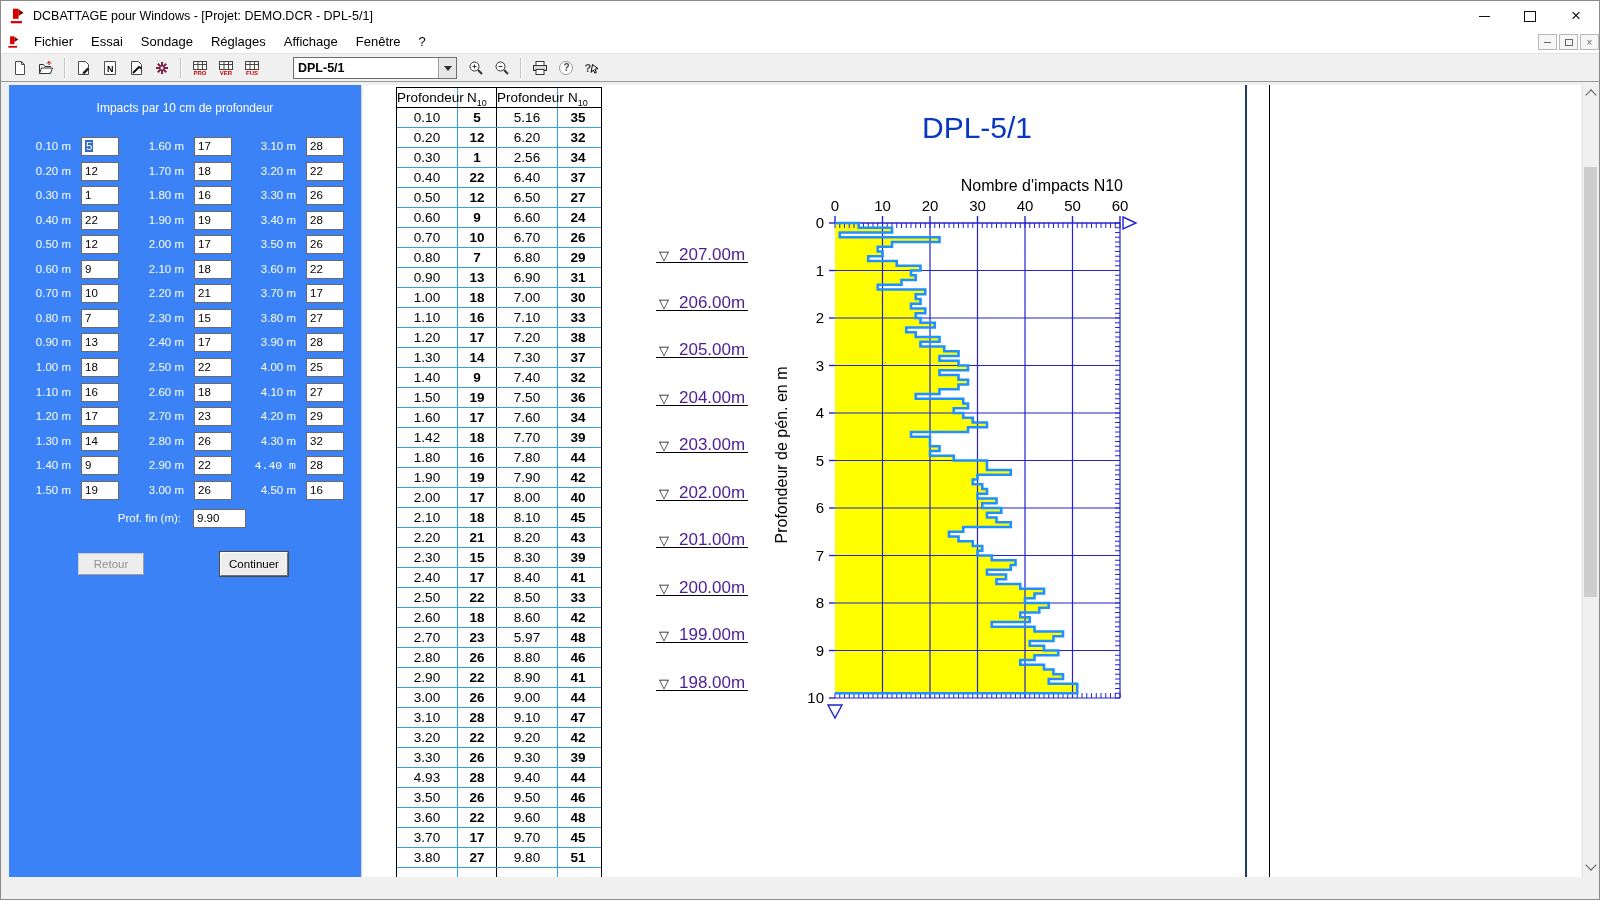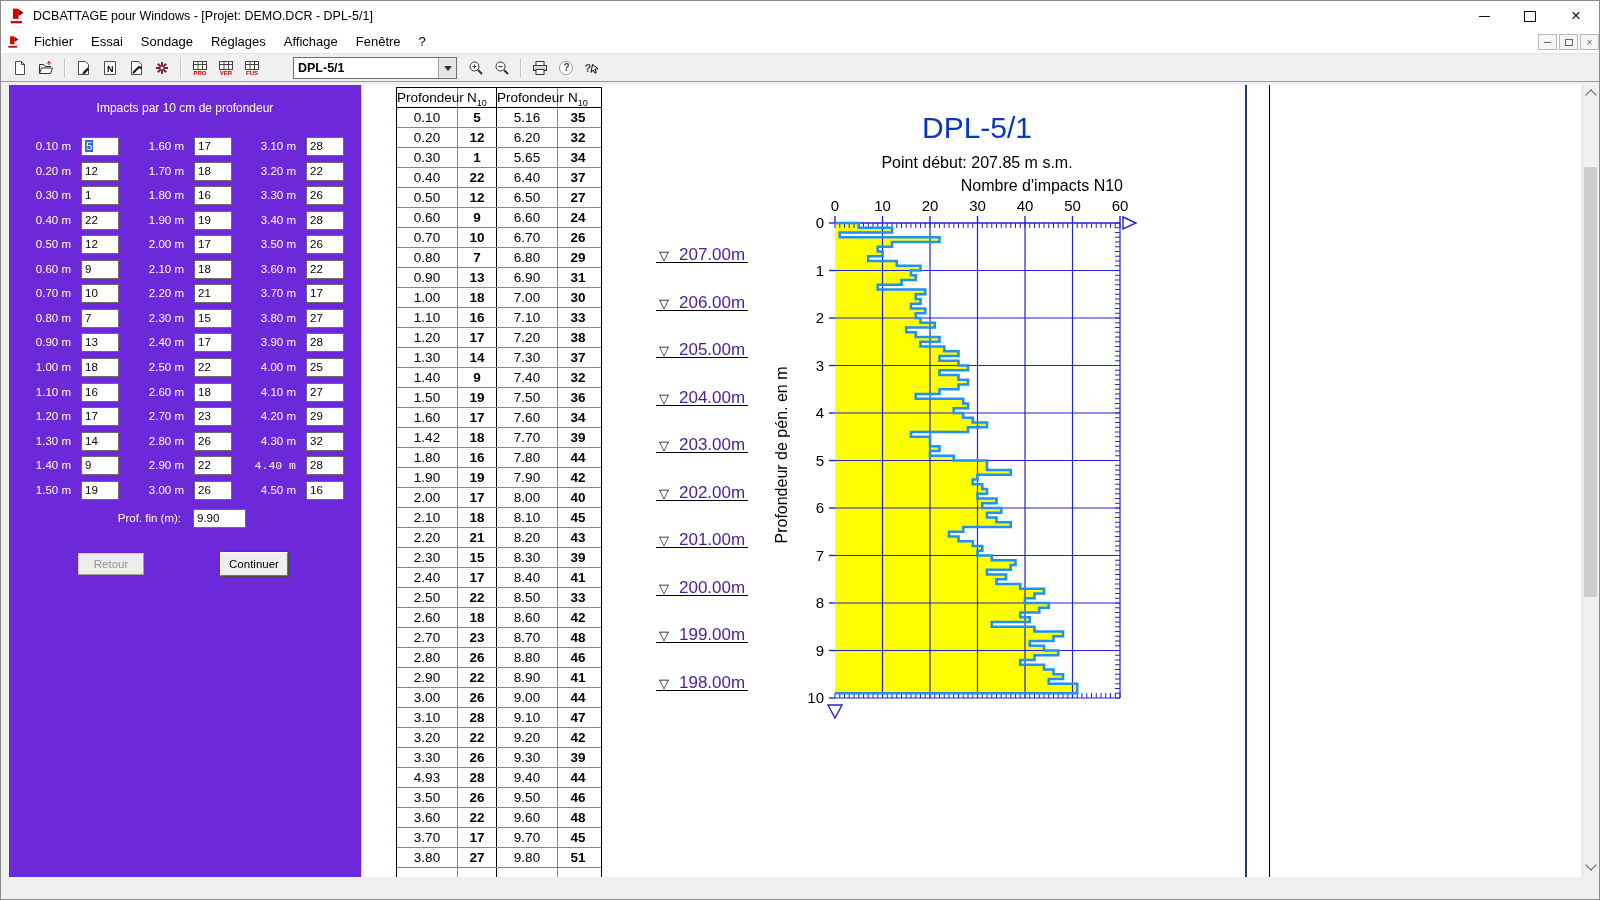--- a/index.html
+++ b/index.html
@@ -26,21 +26,21 @@
   .tb-btn{width:24px;height:23px;display:flex;flex-direction:column;align-items:center;justify-content:center;margin:0 1px;}
   .tb-sep{width:1px;height:20px;background:#c6c6c6;border-right:1px solid #fdfdfd;margin:0 5px;}
   .tb-grid-label{font-size:6px;font-weight:bold;color:#c00;line-height:5px;letter-spacing:0;}
   .combo{position:relative;width:164px;height:22px;border:1px solid #707070;background:#fff;margin:0 6px 0 28px;box-sizing:border-box;}
   .combo-text{position:absolute;left:4px;top:0;line-height:20px;font-size:12.5px;font-weight:bold;color:#000;}
   .combo-btn{position:absolute;right:0;top:0;width:17px;height:20px;border-left:1px solid #a0a0a0;background:#e6e6e6;
     display:flex;align-items:center;justify-content:center;}
   .combo-arrow{width:0;height:0;border-left:4px solid transparent;border-right:4px solid transparent;border-top:5px solid #303030;}
   
   .contentbg{position:absolute;left:0;top:80px;width:1598px;height:798px;background:#f0f0f0;border-top:1px solid #9a9a9a;box-sizing:border-box;}
-  .left-panel{position:absolute;left:8px;top:84px;width:352px;height:792px;background:#6d28d9;border-right:1px solid #d8d8d8;}
+  .left-panel{position:absolute;left:8px;top:84px;width:352px;height:792px;background:#3b82f6;border-right:1px solid #d8d8d8;}
   .panel-title{position:absolute;left:0;top:16px;width:352px;text-align:center;color:#fff;font-size:12px;}
   .impact-label{position:absolute;width:56px;text-align:right;color:#fff;font-size:11.5px;line-height:19px;}
   .win-input{position:absolute;width:33px;height:17px;background:#fff;border:1px solid #6a6a6a;
     font-size:11.5px;line-height:17px;padding-left:3px;color:#000;}
   .sel{background:#316ac5;color:#fff;padding:0 1px;}
   .btn{position:absolute;background:#ededed;border-top:1px solid #fff;border-left:1px solid #fff;
     border-right:1px solid #707070;border-bottom:1px solid #707070;font-size:11.5px;text-align:center;color:#000;box-sizing:border-box;}
   .btn.default{outline:1px solid #4a4a4a;}
   .btn.disabled{color:#929292;border-color:#cfcfcf #9f9f9f #9f9f9f #cfcfcf;}
   .doc-pane{position:absolute;left:362px;top:84px;width:1218px;height:792px;background:#fff;}
@@ -353,21 +353,21 @@
         </div>
         <div class="tr">
           <div class="tc c1">0.20</div>
           <div class="tc c2">12</div>
           <div class="tc c3">6.20</div>
           <div class="tc c4">32</div>
         </div>
         <div class="tr">
           <div class="tc c1">0.30</div>
           <div class="tc c2">1</div>
-          <div class="tc c3">5.65</div>
+          <div class="tc c3">2.56</div>
           <div class="tc c4">34</div>
         </div>
         <div class="tr">
           <div class="tc c1">0.40</div>
           <div class="tc c2">22</div>
           <div class="tc c3">6.40</div>
           <div class="tc c4">37</div>
         </div>
         <div class="tr">
           <div class="tc c1">0.50</div>
@@ -497,21 +497,21 @@
         </div>
         <div class="tr">
           <div class="tc c1">2.60</div>
           <div class="tc c2">18</div>
           <div class="tc c3">8.60</div>
           <div class="tc c4">42</div>
         </div>
         <div class="tr">
           <div class="tc c1">2.70</div>
           <div class="tc c2">23</div>
-          <div class="tc c3">8.70</div>
+          <div class="tc c3">5.97</div>
           <div class="tc c4">48</div>
         </div>
         <div class="tr">
           <div class="tc c1">2.80</div>
           <div class="tc c2">26</div>
           <div class="tc c3">8.80</div>
           <div class="tc c4">46</div>
         </div>
         <div class="tr">
           <div class="tc c1">2.90</div>
@@ -609,21 +609,20 @@
       <div class="elev-label" style="left: 678px; top: 576.875px;">200.00m</div>
       <div class="elev-line" style="left: 655px; top: 641.375px;"></div>
       <span class="elev-tri" style="left: 658px; top: 628.375px;">▽</span>
       <div class="elev-label" style="left: 678px; top: 624.375px;">199.00m</div>
       <div class="elev-line" style="left: 655px; top: 688.875px;"></div>
       <span class="elev-tri" style="left: 658px; top: 675.875px;">▽</span>
       <div class="elev-label" style="left: 678px; top: 671.875px;">198.00m</div>
     </div>
 
   <div class="chart-title">DPL-5/1</div>
-  <div class="chart-subtitle">Point début: 207.85 m s.m.</div>
   <div class="chart-xlabel">Nombre d'impacts N10</div>
   <div class="chart-ylabel">Profondeur de pén. en m</div>
   <svg id="chart-svg" width="560" height="740" viewBox="620 84 560 740">
       <path d="M 834 222 L 857.75 222 L 857.75 226.75 L 891 226.75 L 891 231.5 L 838.75 231.5 L 838.75 236.25 L 938.5 236.25 L 938.5 241 L 891 241 L 891 245.75 L 876.75 245.75 L 876.75 250.5 L 881.5 250.5 L 881.5 255.25 L 867.25 255.25 L 867.25 260 L 895.75 260 L 895.75 264.75 L 919.5 264.75 L 919.5 269.5 L 910 269.5 L 910 274.25 L 914.75 274.25 L 914.75 279 L 900.5 279 L 900.5 283.75 L 876.75 283.75 L 876.75 288.5 L 924.25 288.5 L 924.25 293.25 L 914.75 293.25 L 914.75 298 L 919.5 298 L 919.5 302.75 L 910 302.75 L 910 307.5 L 924.25 307.5 L 924.25 312.25 L 914.75 312.25 L 914.75 317 L 919.5 317 L 919.5 321.75 L 933.75 321.75 L 933.75 326.5 L 905.25 326.5 L 905.25 331.25 L 914.75 331.25 L 914.75 336 L 938.5 336 L 938.5 340.75 L 919.5 340.75 L 919.5 345.5 L 943.25 345.5 L 943.25 350.25 L 957.5 350.25 L 957.5 355 L 938.5 355 L 938.5 359.75 L 957.5 359.75 L 957.5 364.5 L 967 364.5 L 967 369.25 L 938.5 369.25 L 938.5 374 L 957.5 374 L 957.5 378.75 L 967 378.75 L 967 383.5 L 957.5 383.5 L 957.5 388.25 L 938.5 388.25 L 938.5 393 L 914.75 393 L 914.75 397.75 L 962.25 397.75 L 962.25 402.5 L 967 402.5 L 967 407.25 L 952.75 407.25 L 952.75 412 L 962.25 412 L 962.25 416.75 L 971.75 416.75 L 971.75 421.5 L 986 421.5 L 986 426.25 L 967 426.25 L 967 431 L 910 431 L 910 435.75 L 929 435.75 L 929 440.5 L 929 440.5 L 929 445.25 L 938.5 445.25 L 938.5 450 L 929 450 L 929 454.75 L 952.75 454.75 L 952.75 459.5 L 986 459.5 L 986 464.25 L 986 464.25 L 986 469 L 1009.75 469 L 1009.75 473.75 L 976.5 473.75 L 976.5 478.5 L 971.75 478.5 L 971.75 483.25 L 981.25 483.25 L 981.25 488 L 986 488 L 986 492.75 L 976.5 492.75 L 976.5 497.50000000000006 L 995.5 497.50000000000006 L 995.5 502.25 L 981.25 502.25 L 981.25 507 L 1000.25 507 L 1000.25 511.75 L 986 511.75 L 986 516.5 L 995.5 516.5 L 995.5 521.25 L 1009.75 521.25 L 1009.75 526 L 962.25 526 L 962.25 530.75 L 948 530.75 L 948 535.5 L 957.5 535.5 L 957.5 540.25 L 971.75 540.25 L 971.75 545 L 981.25 545 L 981.25 549.75 L 976.5 549.75 L 976.5 554.5 L 990.75 554.5 L 990.75 559.25 L 1014.5 559.25 L 1014.5 564 L 1009.75 564 L 1009.75 568.75 L 986 568.75 L 986 573.5 L 1005 573.5 L 1005 578.25 L 995.5 578.25 L 995.5 583 L 1019.25 583 L 1019.25 587.75 L 1043 587.75 L 1043 592.5 L 1033.5 592.5 L 1033.5 597.25 L 1024 597.25 L 1024 602 L 1047.75 602 L 1047.75 606.75 L 1038.25 606.75 L 1038.25 611.5 L 1019.25 611.5 L 1019.25 616.25 L 1028.75 616.25 L 1028.75 621 L 990.75 621 L 990.75 625.75 L 1033.5 625.75 L 1033.5 630.5 L 1062 630.5 L 1062 635.25 L 1052.5 635.25 L 1052.5 640 L 1028.75 640 L 1028.75 644.75 L 1043 644.75 L 1043 649.5 L 1057.25 649.5 L 1057.25 654.25 L 1033.5 654.25 L 1033.5 659 L 1019.25 659 L 1019.25 663.75 L 1043 663.75 L 1043 668.5 L 1052.5 668.5 L 1052.5 673.25 L 1062 673.25 L 1062 678 L 1047.75 678 L 1047.75 682.75 L 1076.25 682.75 L 1076.25 687.5 L 1076.25 692.25 L 834 692.25 Z" fill="#ffff00" stroke="none" stroke-width="0"></path>
       <line x1="881.5" y1="222" x2="881.5" y2="697" stroke="#2323cf" stroke-width="1.2"></line>
       <line x1="929" y1="222" x2="929" y2="697" stroke="#2323cf" stroke-width="1.2"></line>
       <line x1="976.5" y1="222" x2="976.5" y2="697" stroke="#2323cf" stroke-width="1.2"></line>
       <line x1="1024" y1="222" x2="1024" y2="697" stroke="#2323cf" stroke-width="1.2"></line>
       <line x1="1071.5" y1="222" x2="1071.5" y2="697" stroke="#2323cf" stroke-width="1.2"></line>
       <line x1="1119" y1="222" x2="1119" y2="697" stroke="#2323cf" stroke-width="1.2"></line>

